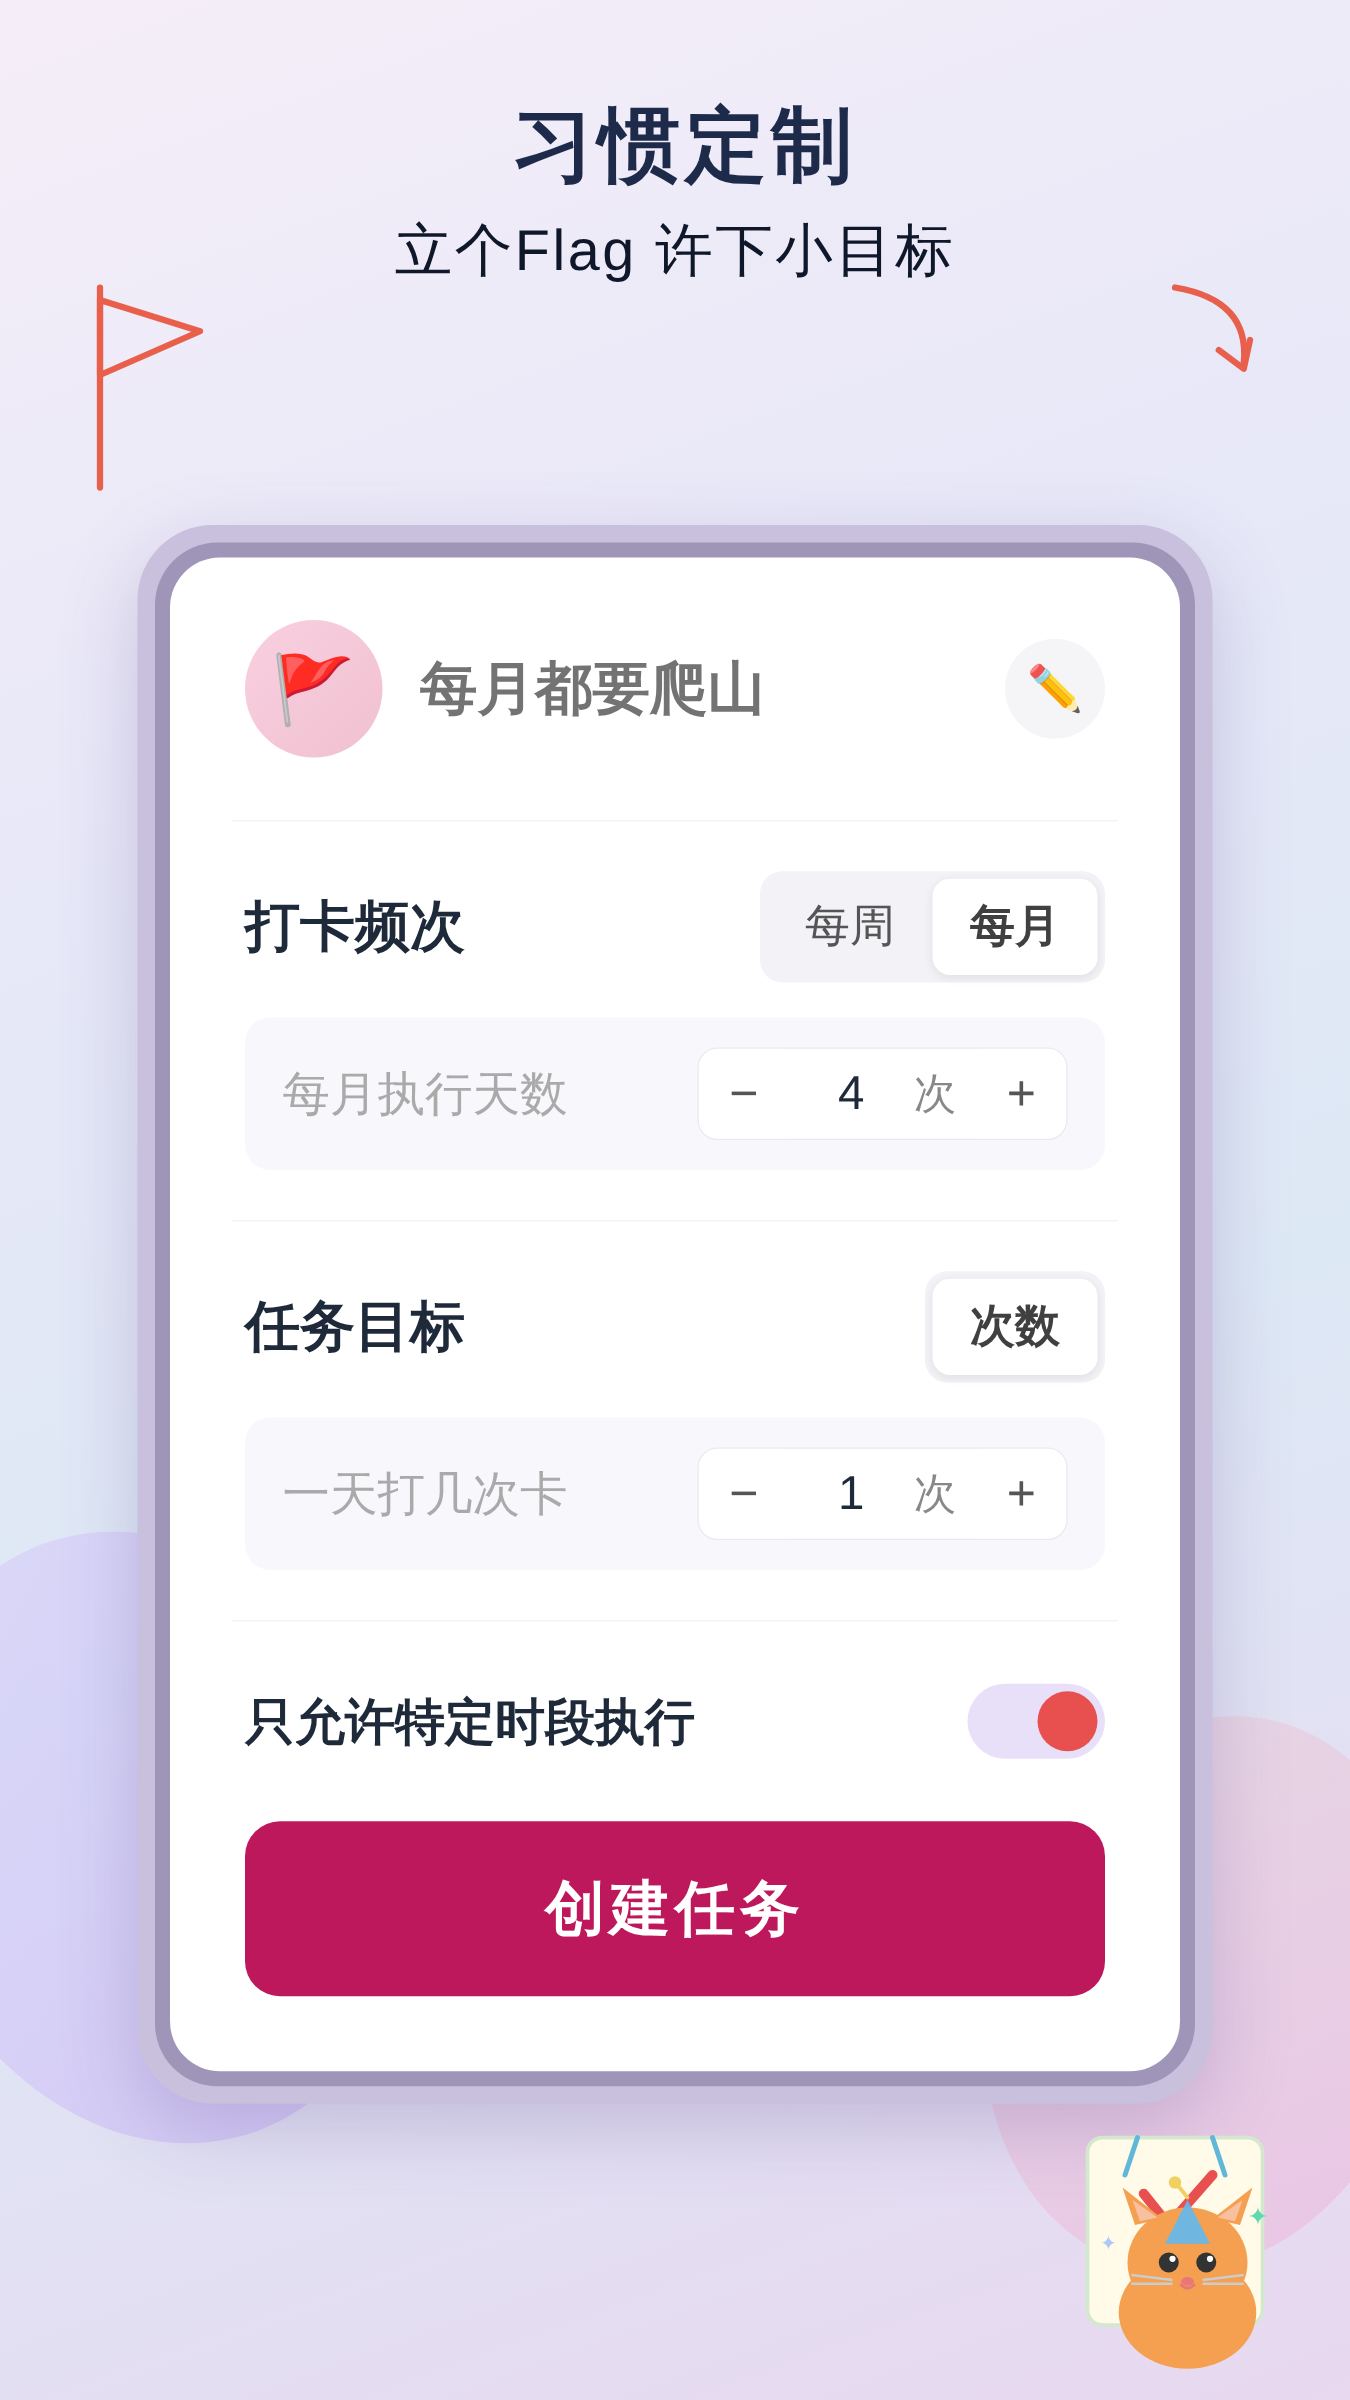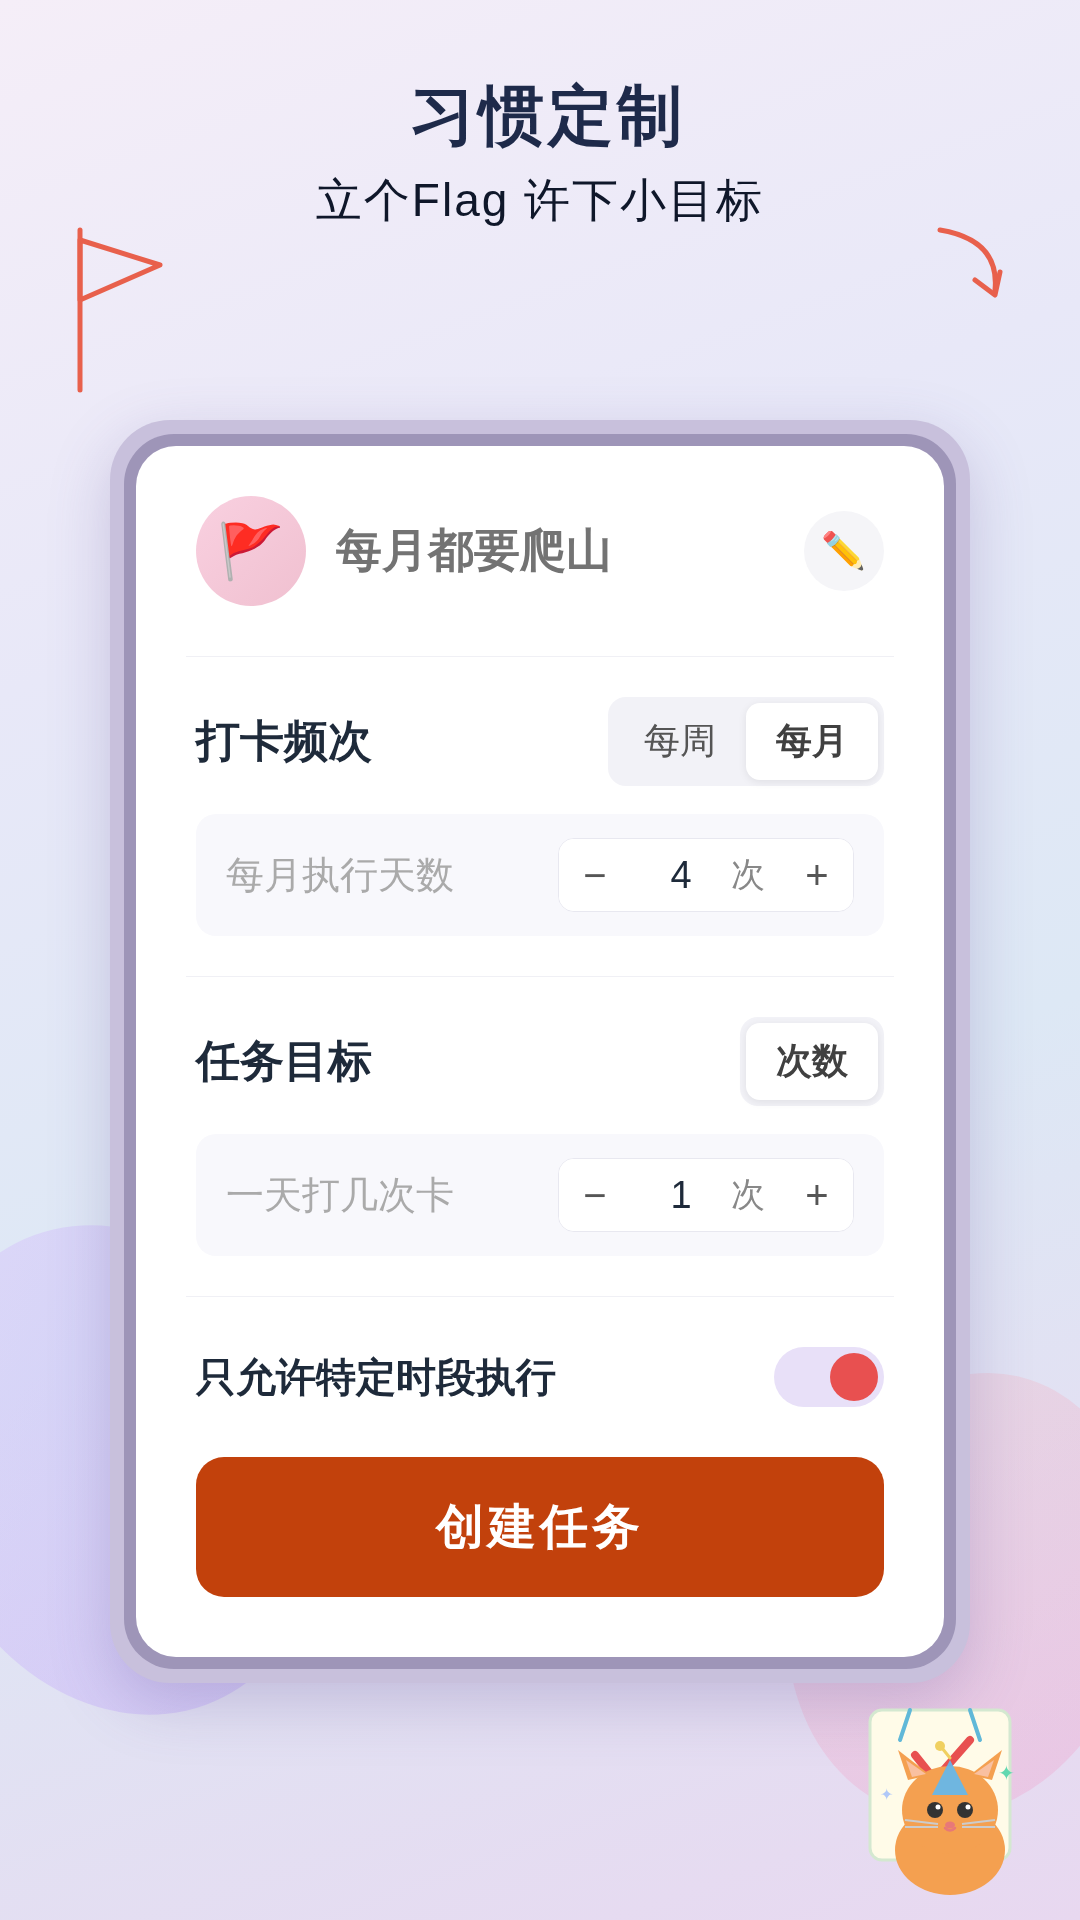--- a/index.html
+++ b/index.html
@@ -278,21 +278,21 @@
       transition: left 0.2s;
     }
 
     .toggle-switch.on .toggle-knob {
       left: 56px;
     }
 
     
     .create-btn {
       width: 100%;
-      background: #c2410c;
+      background: #be185d;
       border: none;
       border-radius: 28px;
       padding: 38px;
       font-size: 48px;
       font-weight: 600;
       color: #ffffff;
       cursor: pointer;
       letter-spacing: 4px;
     }
 

